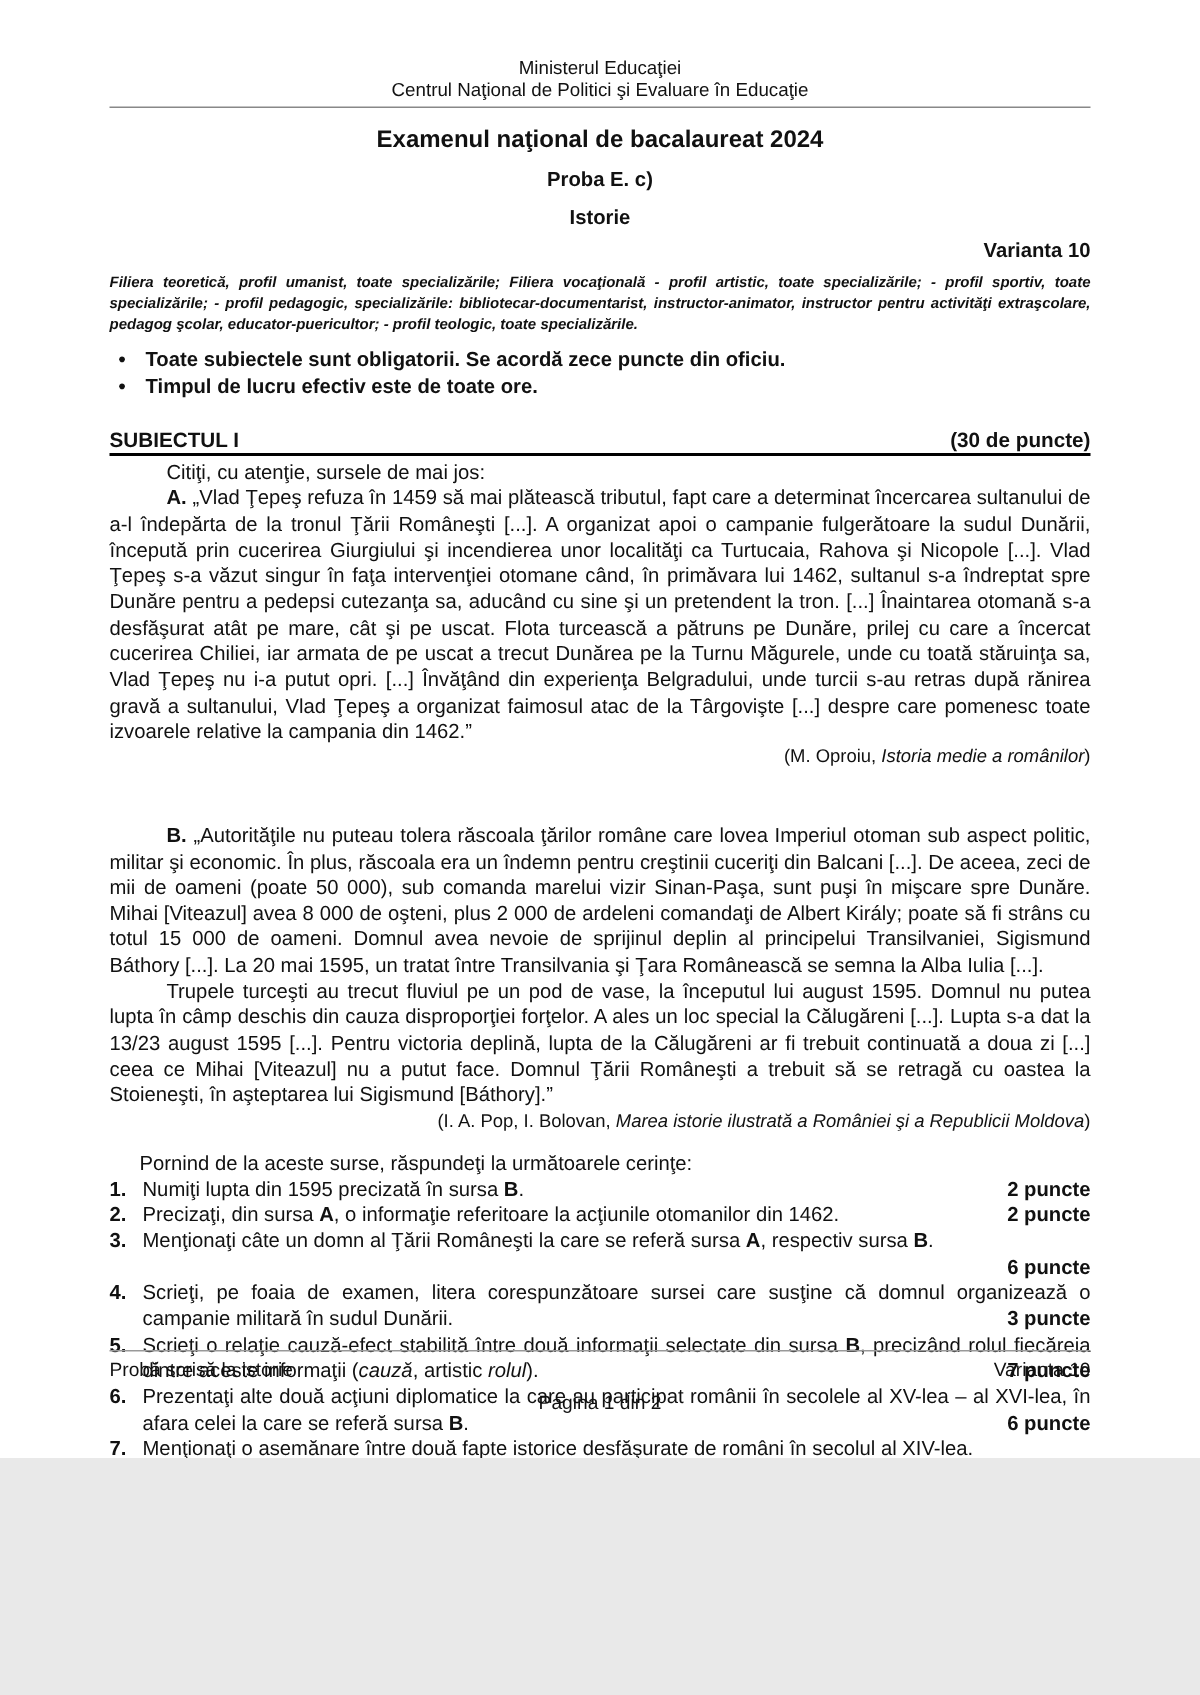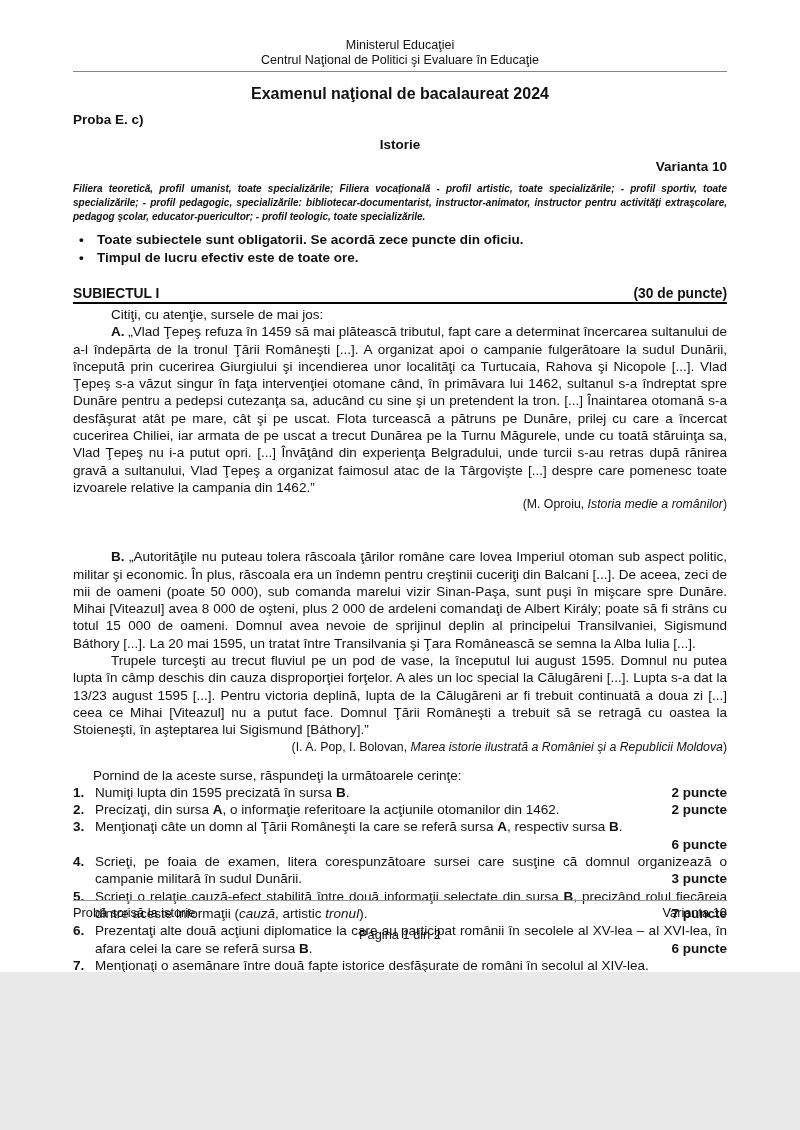--- a/index.html
+++ b/index.html
@@ -9,21 +9,21 @@
     position:relative; font-family:Liberation Sans, sans-serif;
     color:#111; padding:38px 73px 0 73px; overflow:hidden;
   }
   .b { font-weight:bold; }
   .i { font-style:italic; }
 
   .org { text-align:center; font-size:12.5px; line-height:15px; }
   .org-rule { border:none; border-top:1.5px solid #888; margin-top:3px; }
 
   .exam-title { text-align:center; font-weight:bold; font-size:16px; margin-top:13px; }
-  .proba      { text-align:left; font-weight:bold; font-size:13.5px; margin-top:9px; }
+  .proba      { text-align:center; font-weight:bold; font-size:13.5px; margin-top:9px; }
   .discipline { text-align:center; font-weight:bold; font-size:13.5px; margin-top:10px; }
   .variant    { text-align:right;  font-weight:bold; font-size:13.5px; margin-top:7px; }
 
   .eligibility {
     margin-top:8px; font-size:10px; line-height:14px;
     font-weight:bold; font-style:italic; text-align:justify;
   }
 
   .bullets { margin-top:7px; font-size:13.5px; line-height:18px; font-weight:bold; }
   .bullet-item { position:relative; padding-left:24px; }
@@ -126,21 +126,21 @@
       <div class="req-pts-line">6 puncte</div>
 
       <div class="req">
         <span class="req-num">4.</span>
         <span><span>Scrieţi, pe foaia de examen, litera corespunzătoare sursei care susţine că domnul organizează o campanie militară în sudul Dunării.</span></span>
         <span class="req-pts">3 puncte</span>
       </div>
 
       <div class="req">
         <span class="req-num">5.</span>
-        <span><span>Scrieţi o relaţie cauză-efect stabilită între două informaţii selectate din sursa </span><span class="b">B</span><span>, precizând rolul fiecăreia dintre aceste informaţii (</span><span class="i">cauză</span><span>, artistic </span><span class="i">tronul</span><span>).</span></span>
+        <span><span>Scrieţi o relaţie cauză-efect stabilită între două informaţii selectate din sursa </span><span class="b">B</span><span>, precizând rolul fiecăreia dintre aceste informaţii (</span><span class="i">cauză</span><span>, artistic </span><span class="i">rolul</span><span>).</span></span>
         <span class="req-pts">7 puncte</span>
       </div>
 
       <div class="req">
         <span class="req-num">6.</span>
         <span><span>Prezentaţi alte două acţiuni diplomatice la care au participat românii în secolele al XV-lea – al XVI-lea, în afara celei la care se referă sursa </span><span class="b">B</span><span>.</span></span>
         <span class="req-pts">6 puncte</span>
       </div>
 
       <div class="req">

